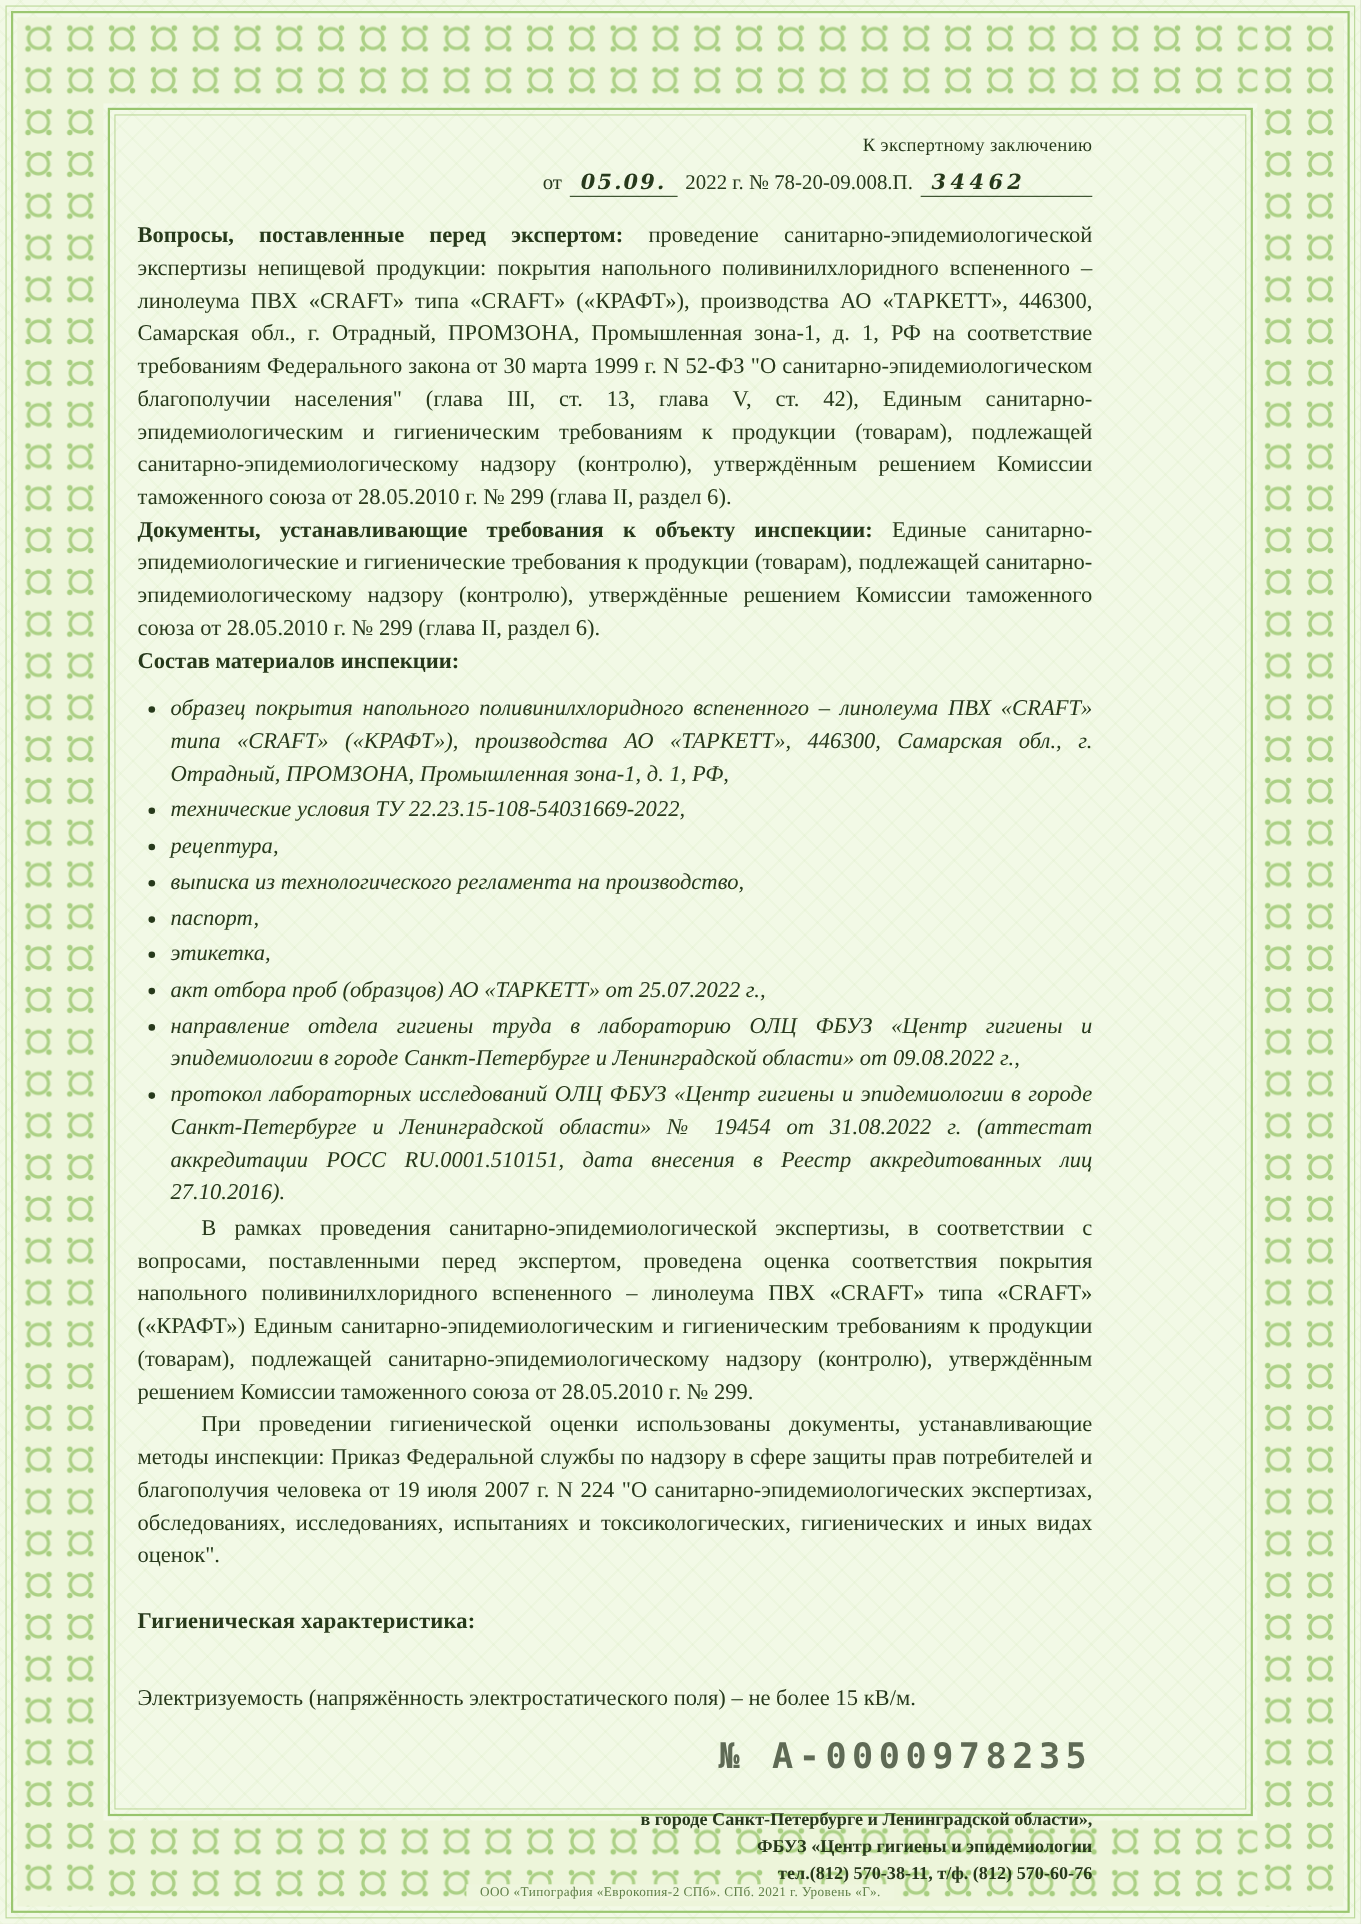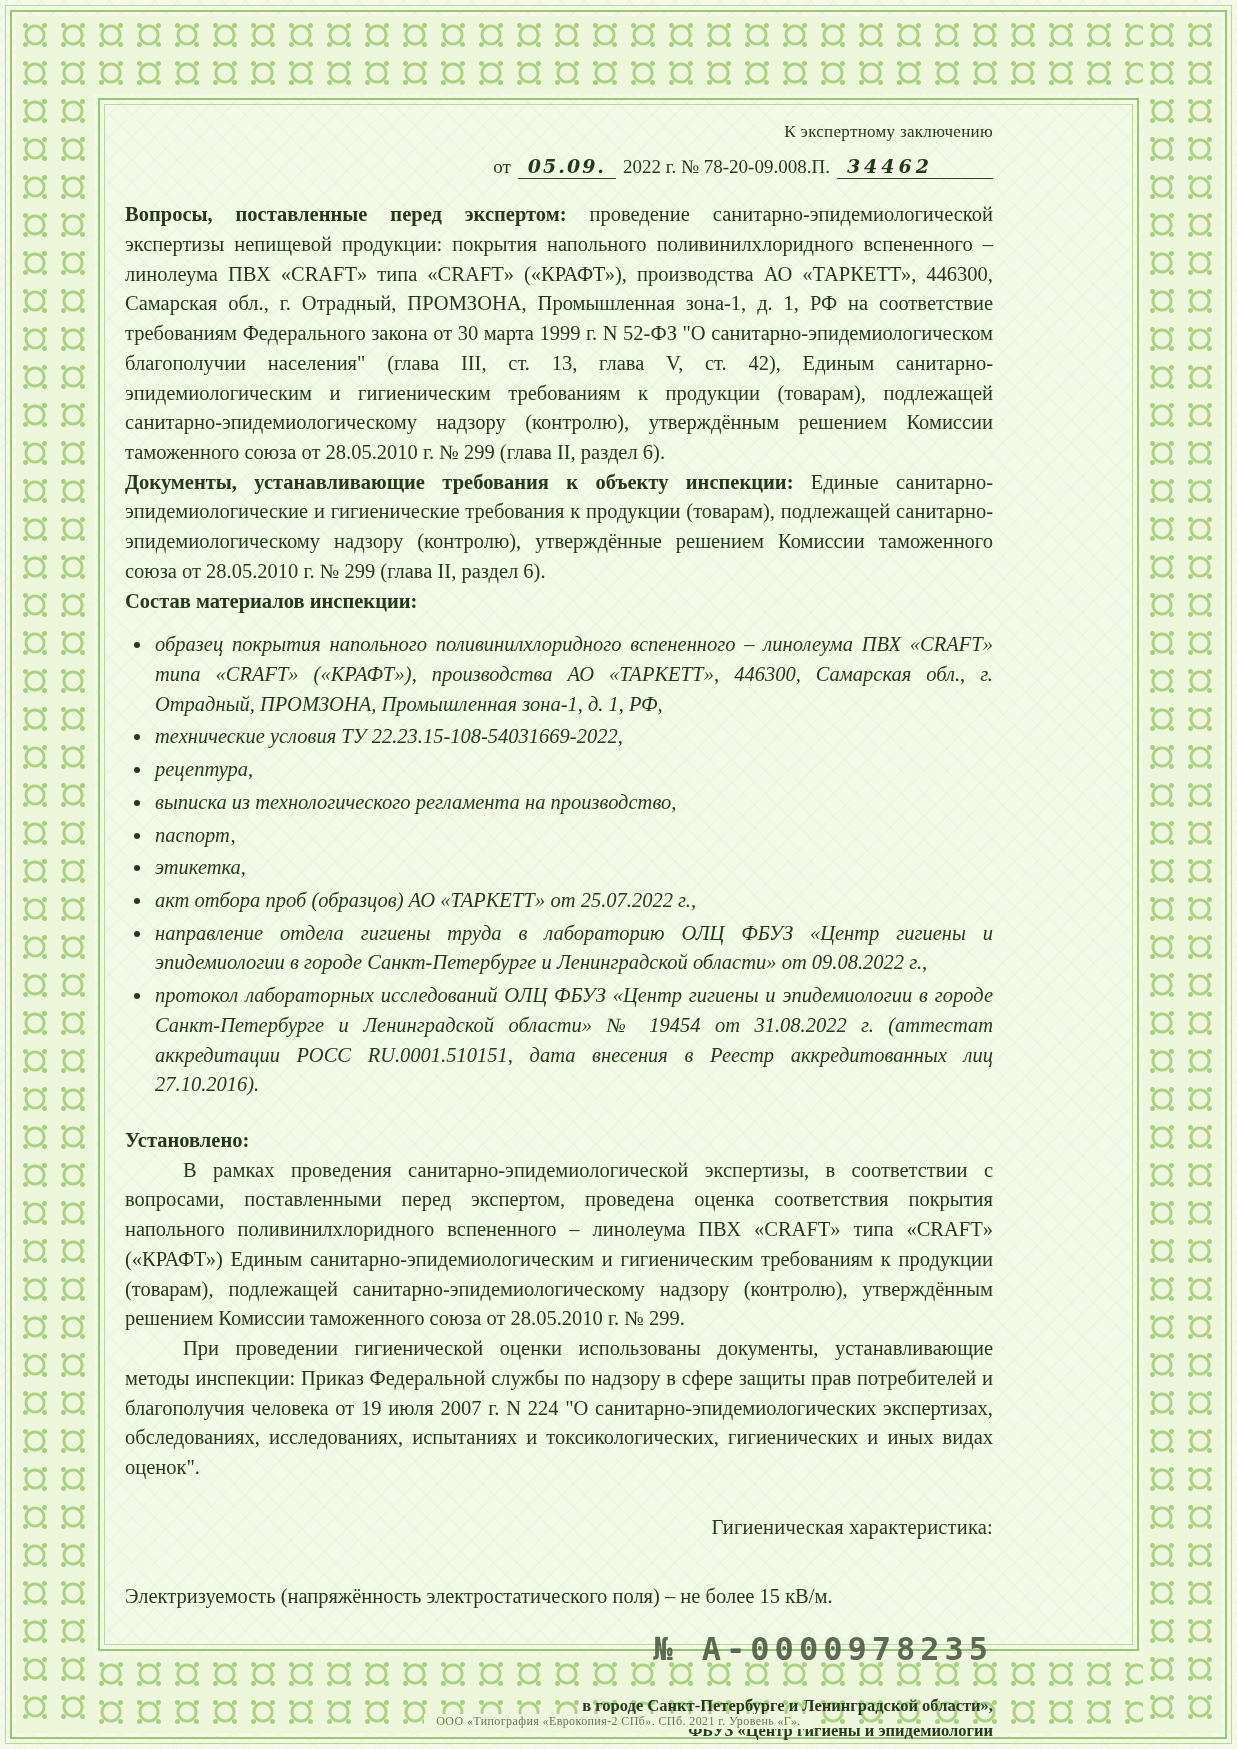--- a/index.html
+++ b/index.html
@@ -48,21 +48,21 @@
 
   p { margin:0; }
   .lead-bold { font-weight:bold; }
   .bold { font-weight:bold; }
   .indent { text-indent:58px; }
 
   ul.materials { list-style:disc outside; margin:14px 0 0 0; padding:0 0 0 28px;font-style:italic; }
   ul.materials li { margin:3px 0; text-align:justify; padding-left:2px; }
 
   .established { margin-top:26px; }
-  .hygiene-heading { text-align:right; font-weight:normal; margin-top:30px; letter-spacing:.2px; }
+  .hygiene-heading { text-align:left; font-weight:bold; margin-top:30px; letter-spacing:.2px; }
   .hygiene-line { margin-top:40px; text-align:left; }
 
   .cert-number {
     font-family:"DejaVu Sans Mono", monospace;
     font-size:32px; font-weight:bold; letter-spacing:5px;
     color:#4b5742; text-align:right; margin-top:14px; opacity:.88;
   }
 
   .footer { text-align:right; font-weight:bold; font-size:16.5px; line-height:1.5; margin-top:22px; }
 
@@ -106,21 +106,20 @@
       <li>технические условия ТУ 22.23.15-108-54031669-2022,</li>
       <li>рецептура,</li>
       <li>выписка из технологического регламента на производство,</li>
       <li>паспорт,</li>
       <li>этикетка,</li>
       <li>акт отбора проб (образцов) АО «ТАРКЕТТ» от 25.07.2022 г.,</li>
       <li>направление отдела гигиены труда в лабораторию ОЛЦ ФБУЗ «Центр гигиены и эпидемиологии в городе Санкт-Петербурге и Ленинградской области» от 09.08.2022 г.,</li>
       <li>протокол лабораторных исследований ОЛЦ ФБУЗ «Центр гигиены и эпидемиологии в городе Санкт-Петербурге и Ленинградской области» № 19454 от 31.08.2022 г. (аттестат аккредитации РОСС RU.0001.510151, дата внесения в Реестр аккредитованных лиц 27.10.2016).</li>
     </ul>
 
-    <p class="bold established">Установлено:</p>
 
     <p class="indent">В рамках проведения санитарно-эпидемиологической экспертизы, в соответствии с вопросами, поставленными перед экспертом, проведена оценка соответствия покрытия напольного поливинилхлоридного вспененного – линолеума ПВХ «CRAFT» типа «CRAFT» («КРАФТ») Единым санитарно-эпидемиологическим и гигиеническим  требованиям к продукции (товарам), подлежащей санитарно-эпидемиологическому  надзору (контролю), утверждённым решением Комиссии таможенного союза от 28.05.2010 г. № 299.</p>
 
     <p class="indent">При проведении гигиенической оценки использованы документы, устанавливающие методы инспекции: Приказ Федеральной службы по надзору в сфере защиты прав потребителей и благополучия человека от 19 июля 2007 г. N 224 "О санитарно-эпидемиологических экспертизах, обследованиях, исследованиях, испытаниях и токсикологических, гигиенических и иных видах оценок".</p>
 
     <p class="hygiene-heading">Гигиеническая характеристика:</p>
 
     <p class="hygiene-line">Электризуемость (напряжённость электростатического поля) – не более 15 кВ/м.</p>
 
     <div class="cert-number">№ А-0000978235</div>

